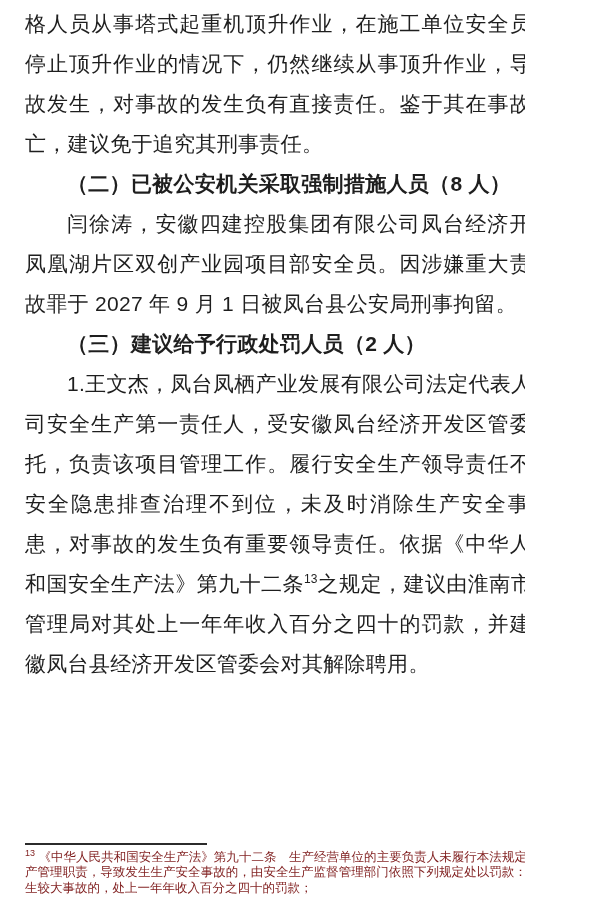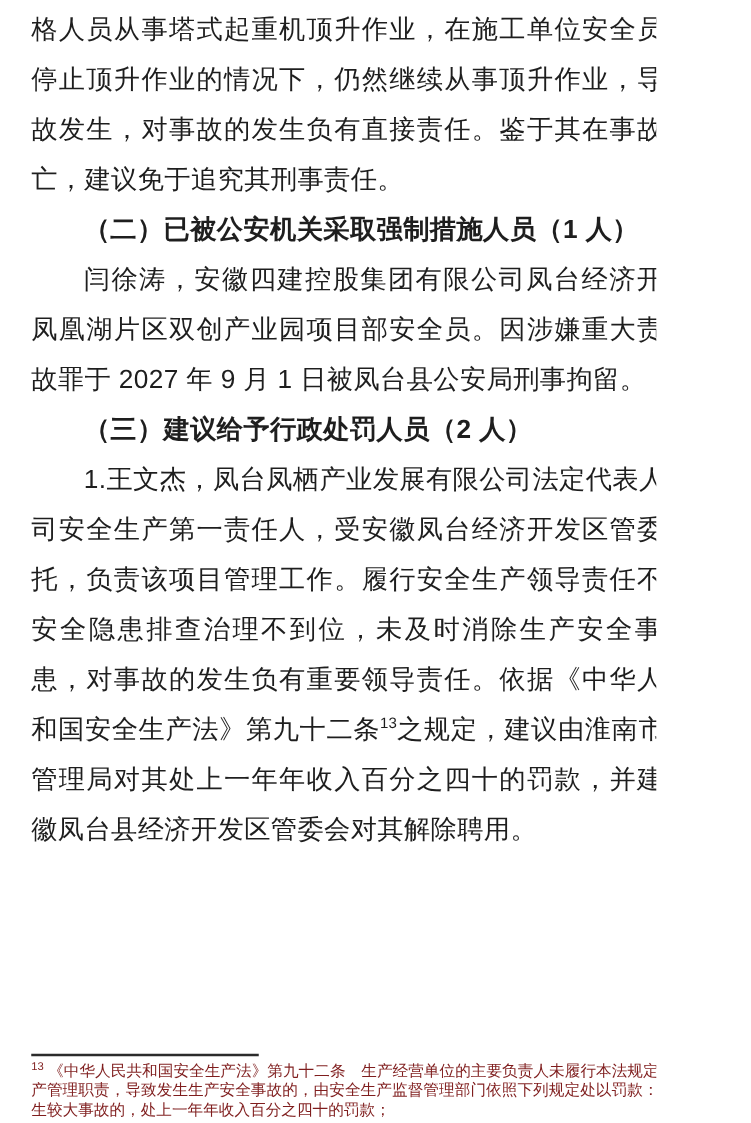--- a/index.html
+++ b/index.html
@@ -71,21 +71,21 @@
 </style>
 </head>
 <body>
 
 <div class="page">
 
   <div class="body-text">
 
     <p>格人员从事塔式起重机顶升作业，在施工单位安全员要求停止顶升作业的情况下，仍然继续从事顶升作业，导致事故发生，对事故的发生负有直接责任。鉴于其在事故中死亡，建议免于追究其刑事责任。</p>
 
-    <p class="indent heading">（二）已被公安机关采取强制措施人员（1 人）</p>
+    <p class="indent heading">（二）已被公安机关采取强制措施人员（8 人）</p>
 
     <p class="indent">闫徐涛，安徽四建控股集团有限公司凤台经济开发区凤凰湖片区双创产业园项目部安全员。因涉嫌重大责任事故罪于 2027 年 9 月 1 日被凤台县公安局刑事拘留。</p>
 
     <p class="indent heading">（三）建议给予行政处罚人员（2 人）</p>
 
     <p class="indent"><span>1.王文杰，凤台凤栖产业发展有限公司法定代表人，公司安全生产第一责任人，受安徽凤台经济开发区管委会委托，负责该项目管理工作。履行安全生产领导责任不力，安全隐患排查治理不到位，未及时消除生产安全事故隐患，对事故的发生负有重要领导责任。依据《中华人民共和国安全生产法》第九十二条</span><sup class="fn-ref">13</sup><span>之规定，建议由淮南市应急管理局对其处上一年年收入百分之四十的罚款，并建议安徽凤台县经济开发区管委会对其解除聘用。</span></p>
 
 
   </div>
 

